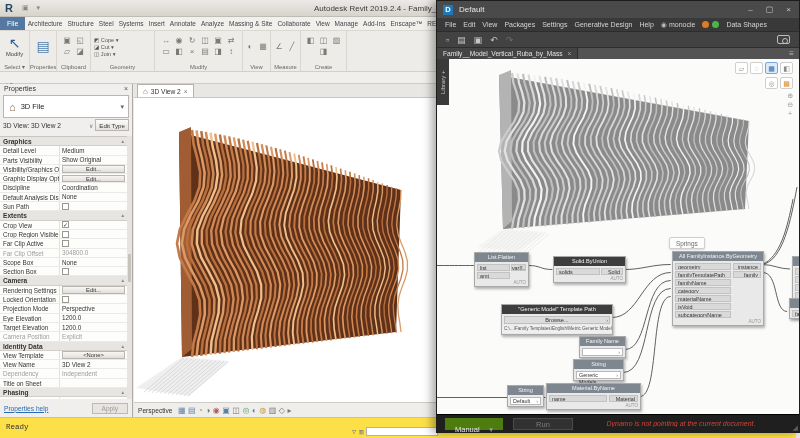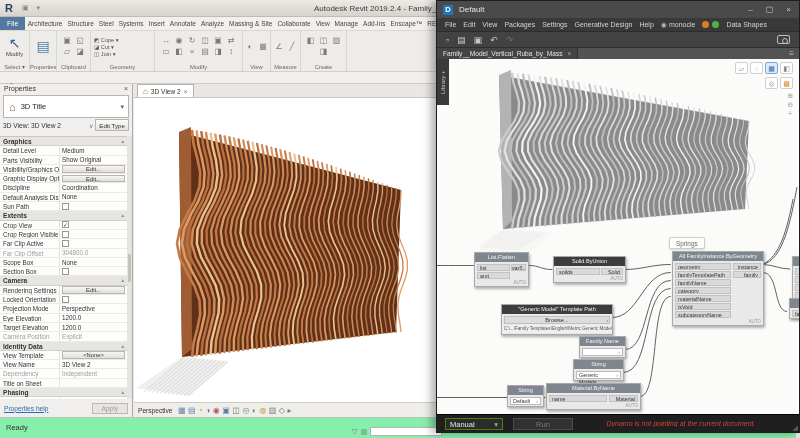--- a/index.html
+++ b/index.html
@@ -59,21 +59,21 @@
   
   .rv-canvas{position:absolute;left:134px;top:84px;width:302px;height:333px;background:#fff;}
   .rv-viewtabs{height:14px;background:#e9e7e3;border-bottom:1px solid #c9c6c1;display:flex;align-items:flex-end;}
   .rv-vtab{height:13px;background:#fff;border:1px solid #b5b2ad;border-bottom:none;display:flex;align-items:center;gap:3px;padding:0 5px;font-size:6.6px;color:#333;margin-left:3px;}
   .rv-vtab .h{color:#8a6d4f;font-size:8px;}
   .rv-vtab .x{color:#777;font-size:6.5px;}
   #copper-svg{position:absolute;left:0;top:14px;width:302px;height:304px;}
   .rv-viewbar{position:absolute;left:0;right:0;bottom:0;height:15px;background:#f0eeea;border-top:1px solid #cfccc7;display:flex;align-items:center;gap:2.5px;padding:0 4px;}
   .vb-scale{font-size:6.6px;color:#333;margin-right:3px;}
   .vb-ico{font-size:8px;line-height:9px;}
-  .rv-status{position:absolute;left:0;right:4px;top:417px;height:21px;background:#86efac;border-top:1px solid #c4c1bb;}
+  .rv-status{position:absolute;left:0;right:4px;top:417px;height:21px;background:#fde047;border-top:1px solid #c4c1bb;font-family:Liberation Mono, monospace;}
   .st-ready{position:absolute;left:6px;top:5px;font-size:7.5px;color:#333;}
   .st-right{position:absolute;left:352px;top:9px;display:flex;align-items:center;gap:3px;}
   .st-right .g{font-size:7px;color:#777;}
   .st-input{width:72px;height:9px;background:#fff;border:1px solid #b5b2ad;}
 
   
   .dynamo{position:absolute;left:436px;top:0;width:364px;height:433px;background:#3c3c3c;border:1px solid #1d1d1d;box-shadow:-4px 0 9px rgba(0,0,0,.35);}
   .dy-title{position:absolute;left:0;top:0;right:0;height:17px;background:#4a4a4a;display:flex;align-items:center;}
   .dy-logo{width:10px;height:10px;background:#2176b5;color:#fff;font-size:7.5px;font-weight:bold;text-align:center;line-height:10px;margin:0 6px;}
   .dy-title .t{font-size:8px;color:#e6e6e6;}
@@ -111,21 +111,21 @@
   .nin{width:62%;padding-left:2px;white-space:nowrap;overflow:hidden;}
   .nouts{position:absolute;top:1px;right:0;width:36%;}
   .nout{margin:1px 2px 0;text-align:right;padding-right:2px;white-space:nowrap;overflow:hidden;}
   .nfield{margin:1px 2px 0;background:#fff;border:1px solid #b9b9b9;height:8px;line-height:7px;font-size:5.4px;color:#333;padding:0 2px;display:flex;}
   .nfield .p{margin-left:auto;color:#888;}
   .nbrowse{margin:1px 2px 0;background:#dcdcdc;border:1px solid #bfbfbf;height:8px;line-height:7px;font-size:5.6px;color:#333;text-align:center;position:relative;}
   .nbrowse .p{position:absolute;right:1px;top:0;color:#777;}
   .npath{height:8px;line-height:7px;font-size:4.6px;color:#555;padding:0 2px;white-space:nowrap;overflow:hidden;background:#efefef;margin:1px 0 0;}
   .nauto{text-align:right;font-size:4.5px;color:#979797;height:6px;line-height:6px;padding-right:2px;}
   .dy-runbar{position:absolute;left:0;bottom:0;right:0;height:18px;background:#1f1f1f;display:flex;align-items:center;border-top:1px solid #000;}
-  .run-mode{width:58px;height:12px;margin-left:8px;background:#2b2b2b;border:1px solid #4d7c0f;color:#e8e8e8;font-size:7.5px;line-height:11px;padding:0 4px;display:flex;}
+  .run-mode{width:58px;height:12px;margin-left:8px;background:#2b2b2b;border:6px solid #4d7c0f;color:#e8e8e8;font-size:7.5px;line-height:11px;padding:0 4px;display:flex;}
   .run-mode .dd{margin-left:auto;color:#9a9a9a;}
   .run-btn{width:60px;height:12px;margin-left:10px;background:#313131;border:1px solid #4a4a4a;color:#7d7d7d;font-size:7.5px;line-height:11px;text-align:center;}
   .run-warn{flex:1;text-align:center;font-size:7px;font-style:italic;color:#cf4438;padding-right:10px;white-space:nowrap;overflow:hidden;}
   .grip{position:absolute;right:1px;bottom:0;font-size:7px;color:#5c5c5c;}
 </style>
 </head>
 <body>
 
 <div class="stage">
 
@@ -228,21 +228,21 @@
       <span>▫ ▾</span>
     </div>
 
     <div class="rv-props">
       <div class="pp-head">
         <span>Properties</span>
         <span class="x">×</span>
       </div>
       <div class="pp-selector">
         <span class="cube">⌂</span>
-        <span class="t">3D Title</span>
+        <span class="t">3D File</span>
         <span class="dd">▾</span>
       </div>
       <div class="pp-edittype">
         <span class="lbl">3D View: 3D View 2</span>
         <span class="ch">∨</span>
         <span class="pp-et-btn">Edit Type</span>
       </div>
       <div class="pp-grid" id="pp-grid">
           <div class="psec">
             <span>Graphics</span>

